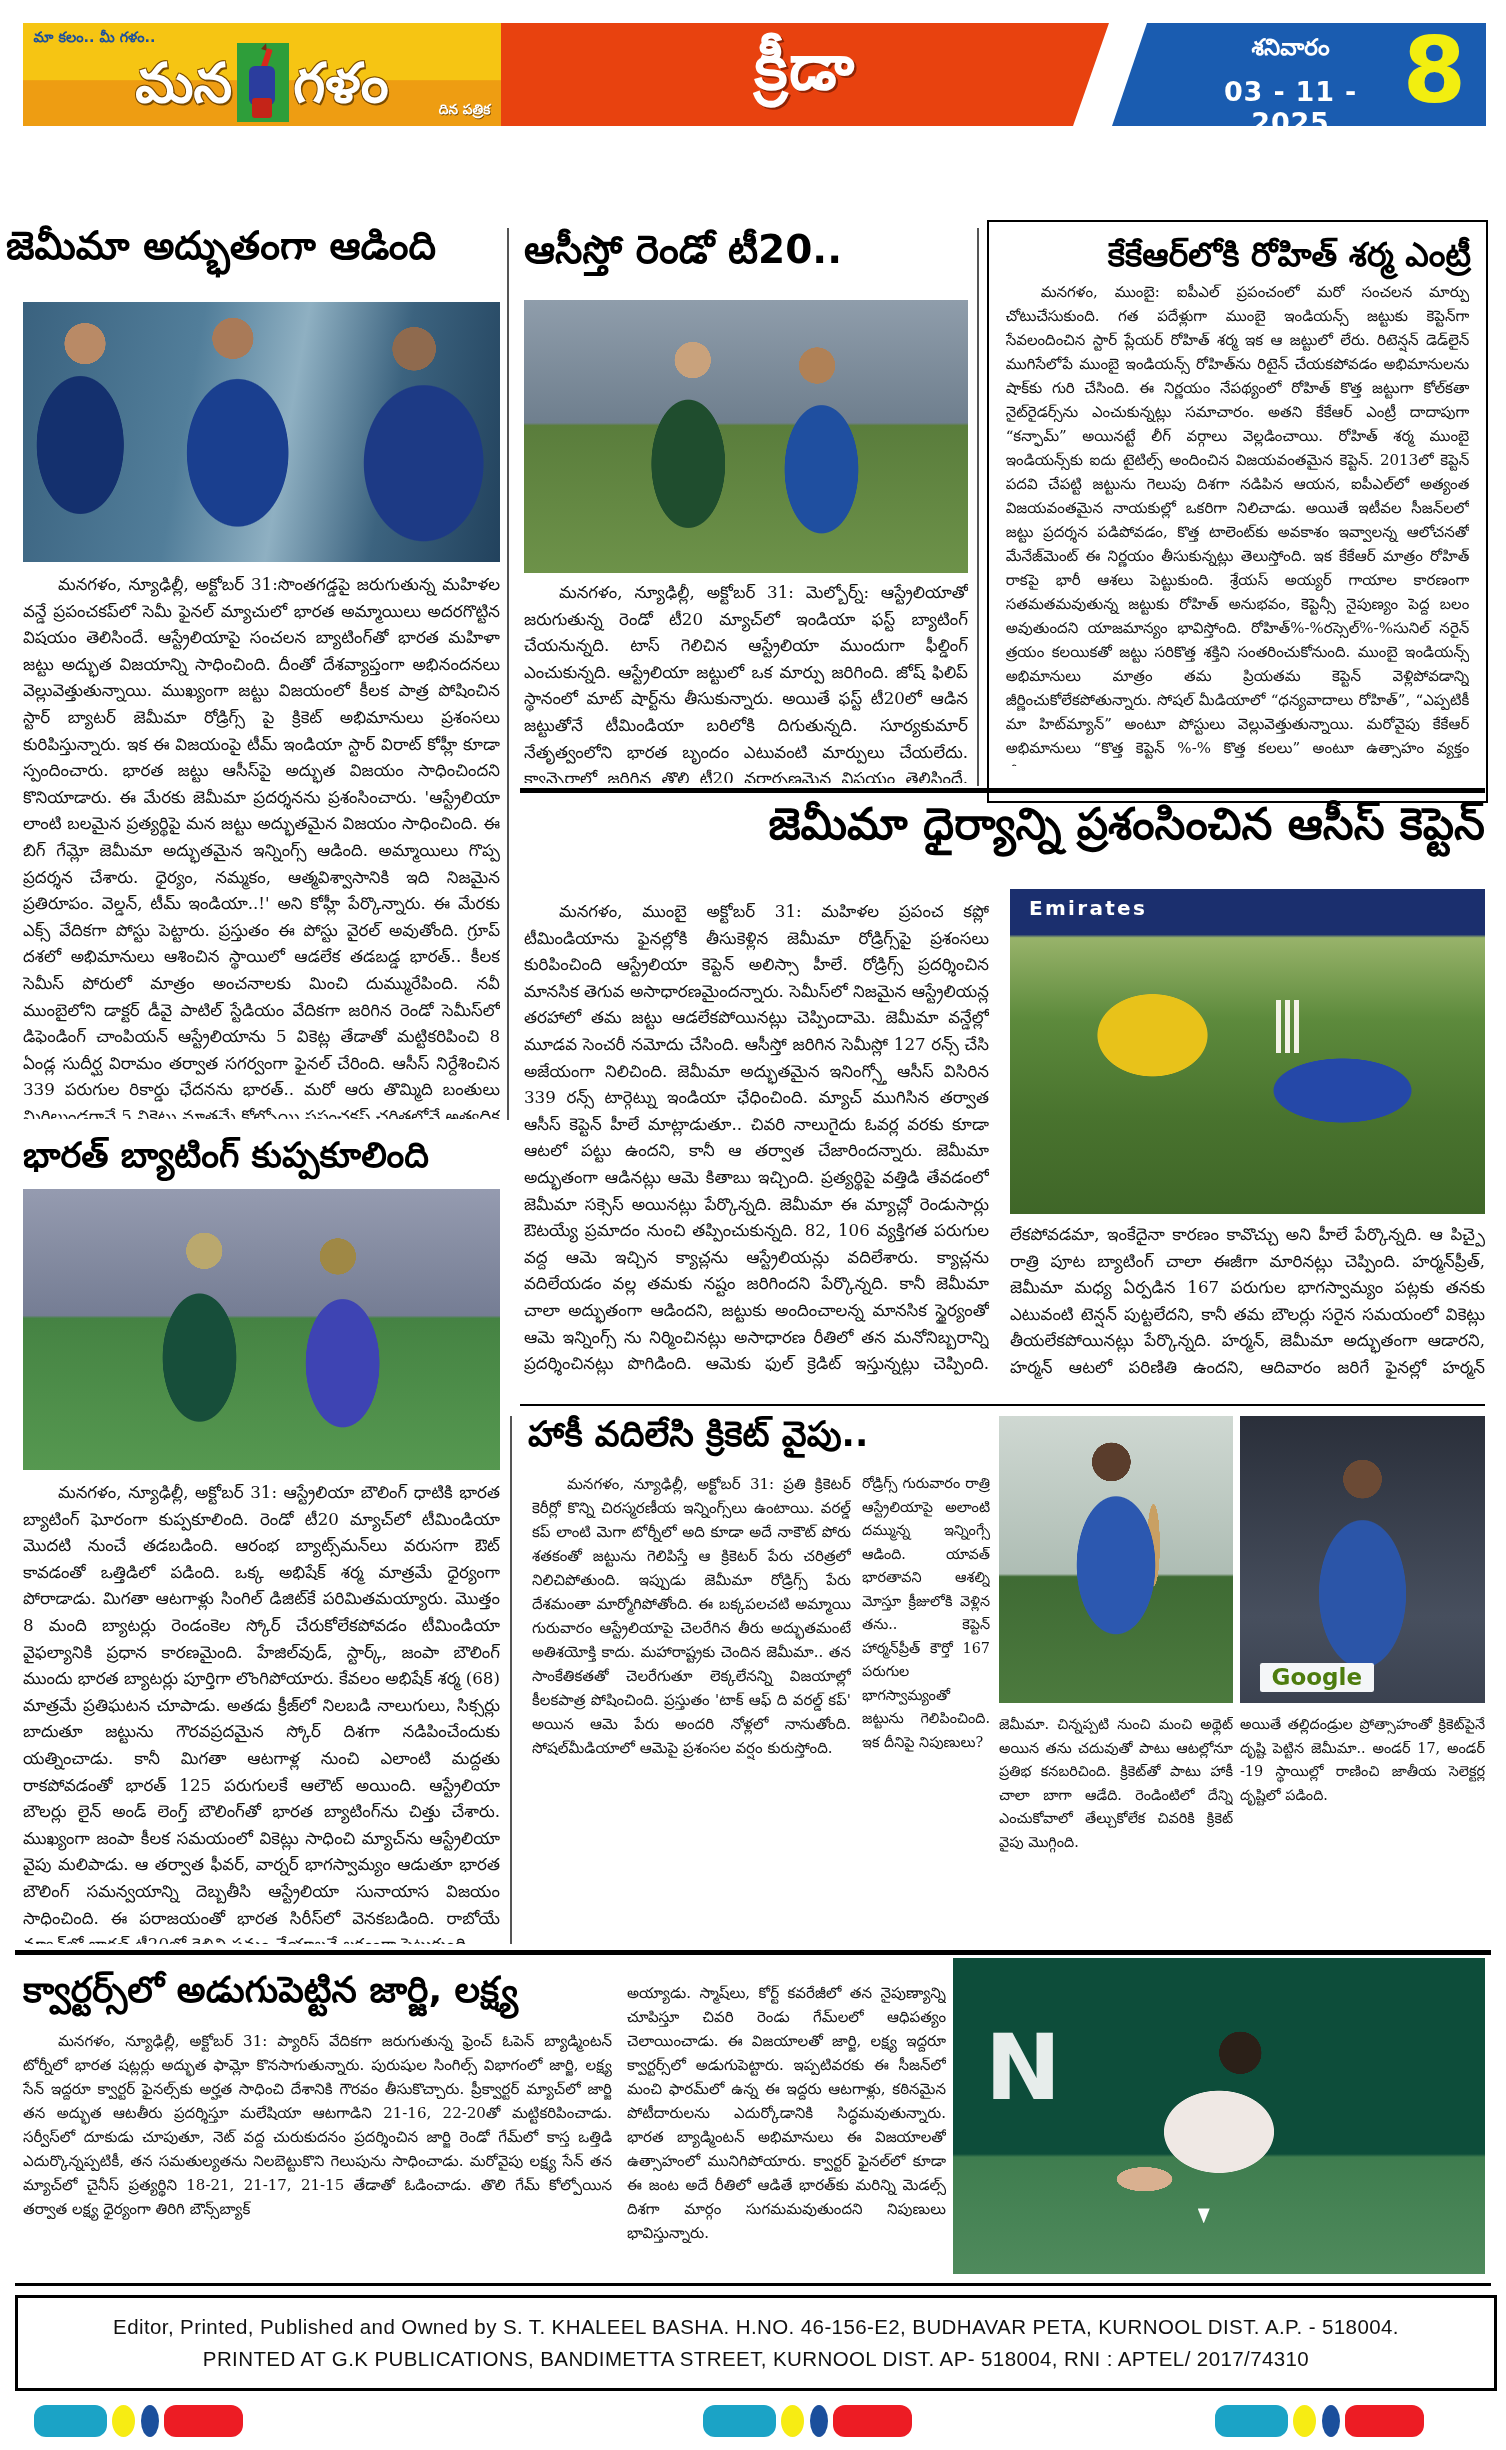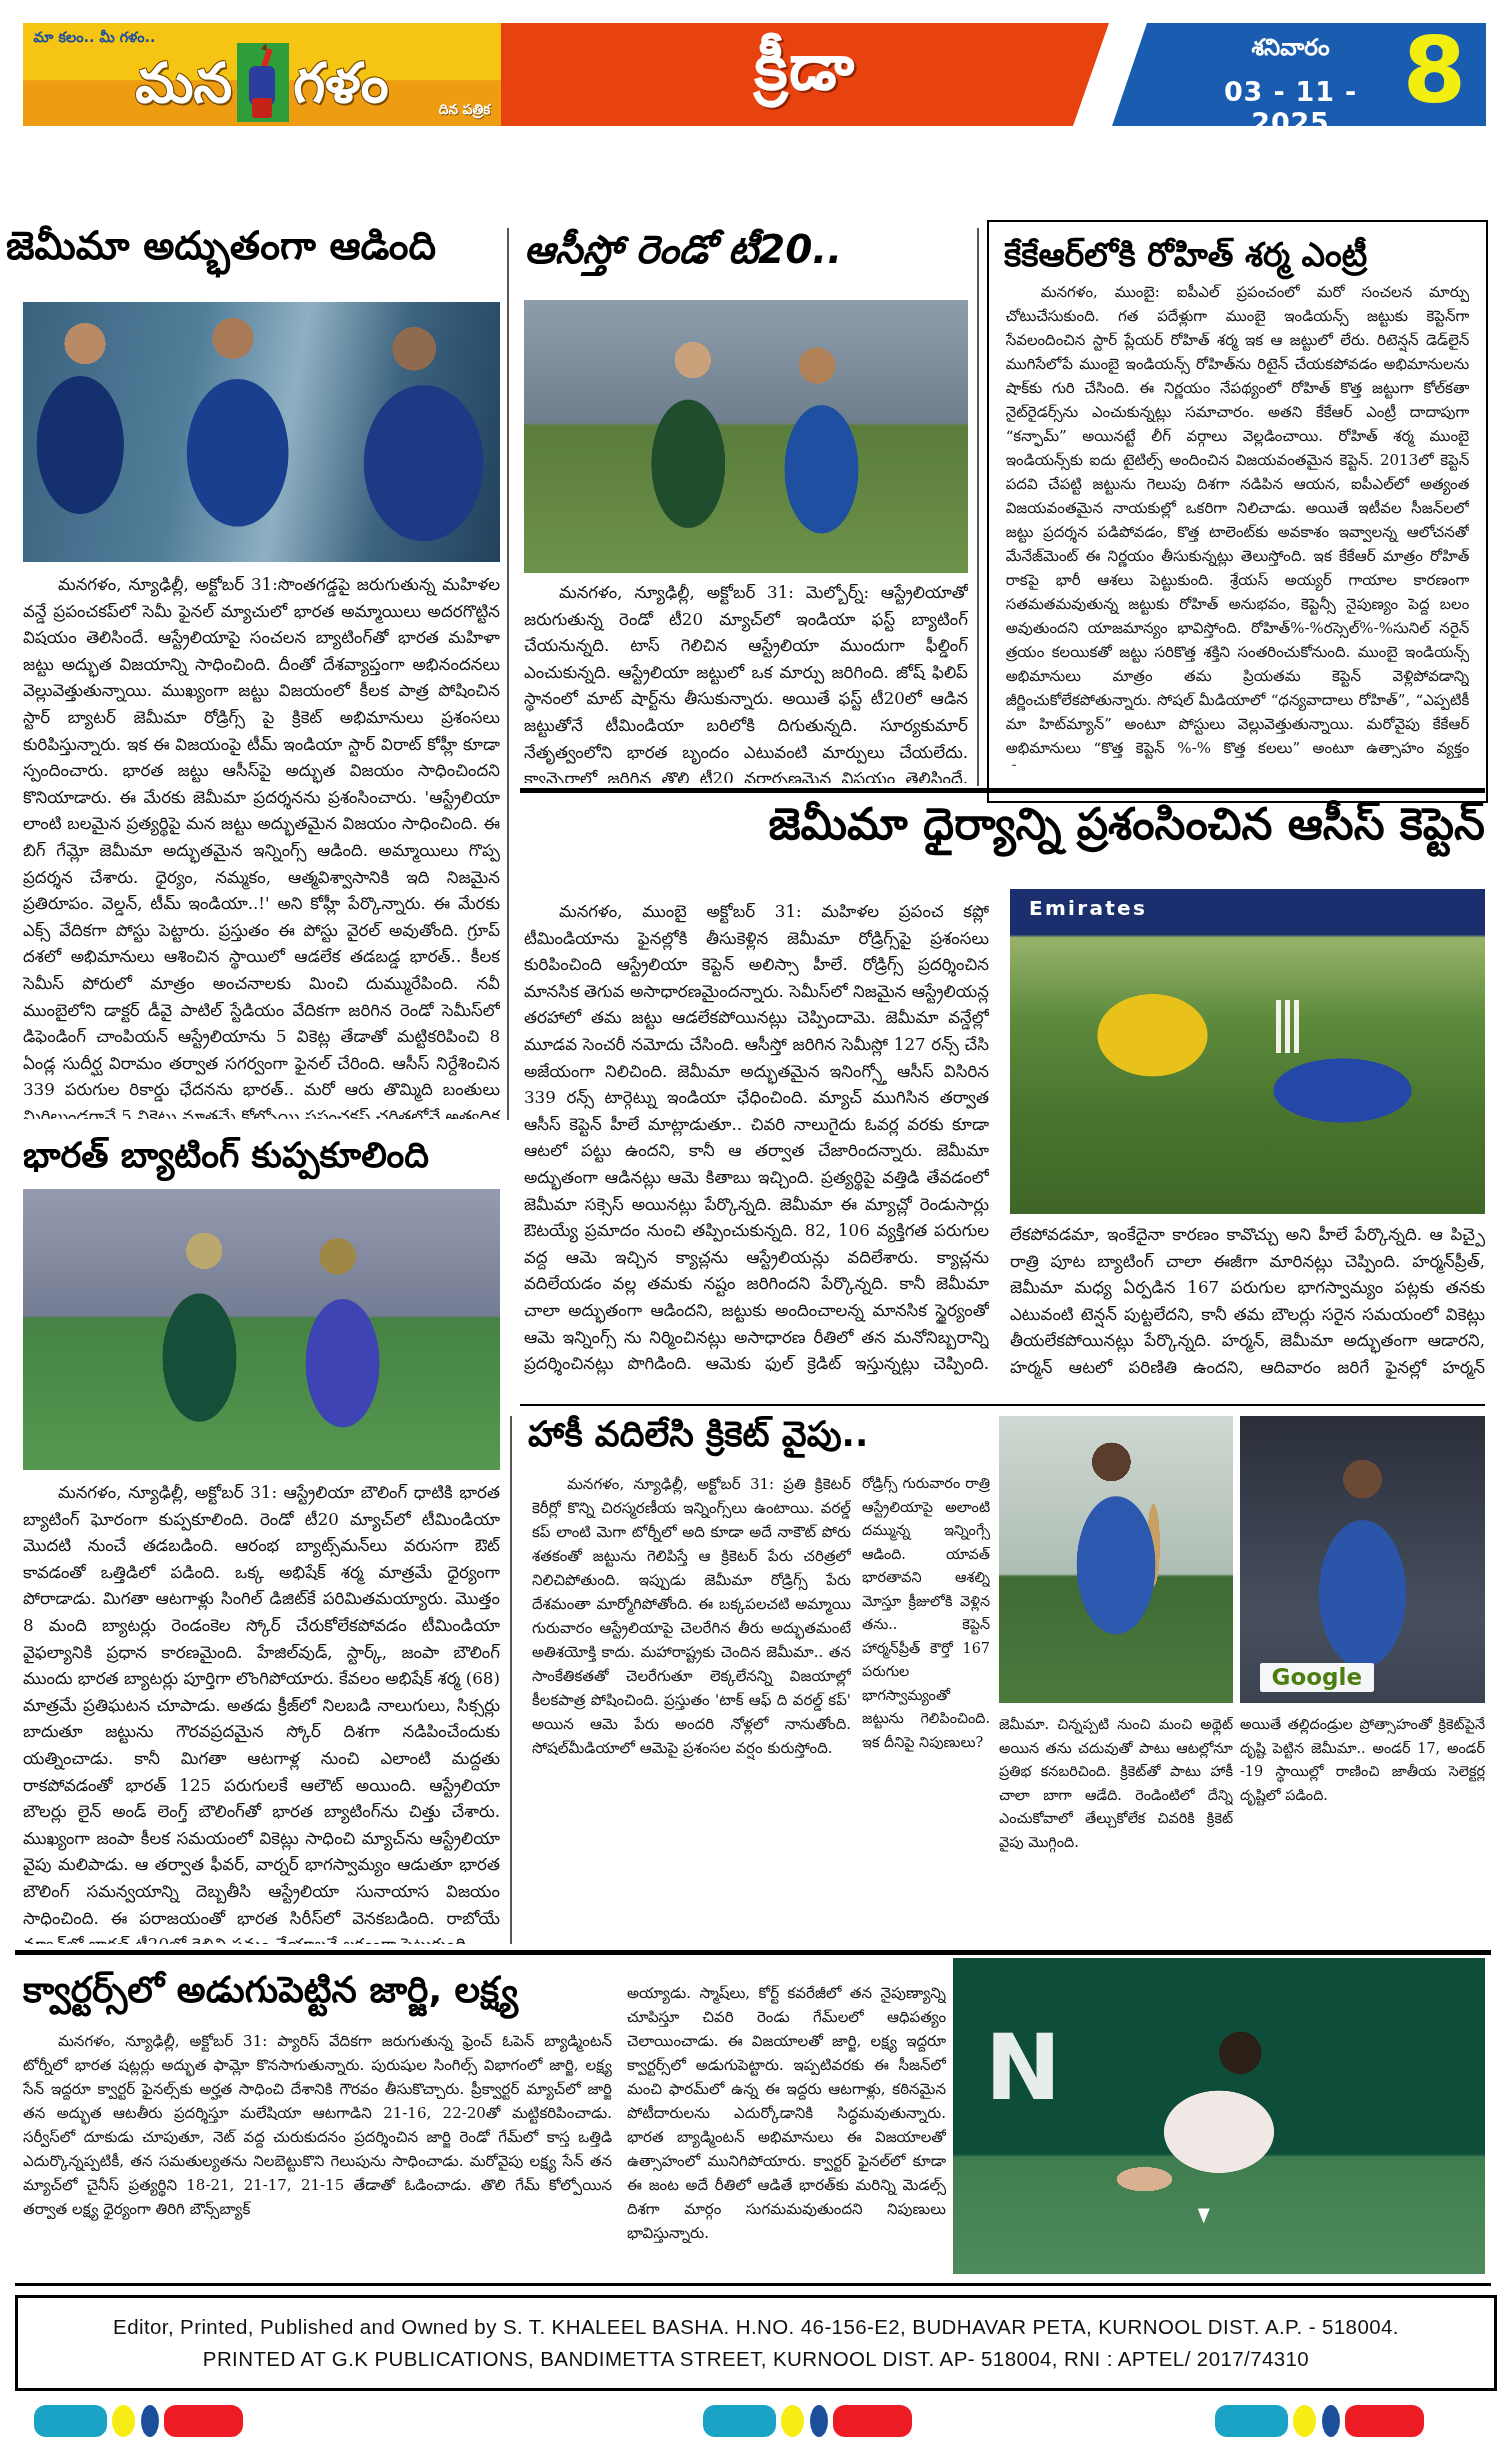--- a/index.html
+++ b/index.html
@@ -134,26 +134,26 @@
   </div>
 
   <div class="abs vline" style="left:507px;top:228px;height:892px;"></div>
   <div class="abs vline" style="left:977px;top:228px;height:558px;"></div>
   <div class="abs vline" style="left:510px;top:1416px;height:528px;"></div>
 
   <div class="abs headline" style="left:6px;top:224px;width:478px;font-size:39px;">జెమీమా అద్భుతంగా ఆడింది</div>
   <div class="photo ph-a1" style="left:23px;top:302px;width:477px;height:260px;"></div>
   <div class="abs body-text clip" style="left:23px;top:571px;width:477px;height:548px;">మనగళం, న్యూఢిల్లీ, అక్టోబర్ 31:సొంతగడ్డపై జరుగుతున్న మహిళల వన్డే ప్రపంచకప్‌లో సెమీ ఫైనల్ మ్యాచులో భారత అమ్మాయిలు అదరగొట్టిన విషయం తెలిసిందే. ఆస్ట్రేలియాపై సంచలన బ్యాటింగ్‌తో భారత మహిళా జట్టు అద్భుత విజయాన్ని సాధించింది. దీంతో దేశవ్యాప్తంగా అభినందనలు వెల్లువెత్తుతున్నాయి. ముఖ్యంగా జట్టు విజయంలో కీలక పాత్ర పోషించిన స్టార్ బ్యాటర్ జెమీమా రోడ్రిగ్స్ పై క్రికెట్ అభిమానులు ప్రశంసలు కురిపిస్తున్నారు. ఇక ఈ విజయంపై టీమ్ ఇండియా స్టార్ విరాట్ కోహ్లీ కూడా స్పందించారు. భారత జట్టు ఆసీస్‌పై అద్భుత విజయం సాధించిందని కొనియాడారు. ఈ మేరకు జెమీమా ప్రదర్శనను ప్రశంసించారు. 'ఆస్ట్రేలియా లాంటి బలమైన ప్రత్యర్థిపై మన జట్టు అద్భుతమైన విజయం సాధించింది. ఈ బిగ్ గేమ్లో జెమీమా అద్భుతమైన ఇన్నింగ్స్ ఆడింది. అమ్మాయిలు గొప్ప ప్రదర్శన చేశారు. ధైర్యం, నమ్మకం, ఆత్మవిశ్వాసానికి ఇది నిజమైన ప్రతిరూపం. వెల్డన్, టీమ్ ఇండియా..!' అని కోహ్లీ పేర్కొన్నారు. ఈ మేరకు ఎక్స్ వేదికగా పోస్టు పెట్టారు. ప్రస్తుతం ఈ పోస్టు వైరల్ అవుతోంది. గ్రూప్ దశలో అభిమానులు ఆశించిన స్థాయిలో ఆడలేక తడబడ్డ భారత్.. కీలక సెమీస్ పోరులో మాత్రం అంచనాలకు మించి దుమ్మురేపింది. నవీ ముంబైలోని డాక్టర్ డీవై పాటిల్ స్టేడియం వేదికగా జరిగిన రెండో సెమీస్‌లో డిఫెండింగ్ చాంపియన్ ఆస్ట్రేలియాను 5 వికెట్ల తేడాతో మట్టికరిపించి 8 ఏండ్ల సుదీర్ఘ విరామం తర్వాత సగర్వంగా ఫైనల్ చేరింది. ఆసీస్ నిర్దేశించిన 339 పరుగుల రికార్డు ఛేదనను భారత్.. మరో ఆరు తొమ్మిది బంతులు మిగిలుండగానే 5 వికెట్లు మాత్రమే కోల్పోయి ప్రపంచకప్ చరిత్రలోనే అత్యధిక ఛేదనను విజయవంతంగా పూర్తిచేసింది. ఛేదనలో జెమీమా రోడ్రిగ్స్ (134 బంతుల్లో 127 నాటౌట్, 14 ఫోర్లు) తన కెరీర్లోనే మరుపురాని శతకంతో చెలరేగి జట్టు విజయంలో కీలక పాత్ర పోషించింది.</div>
 
-  <div class="abs headline" style="left:524px;top:228px;width:444px;font-size:39px;font-style:italic;">ఆసీస్తో రెండో టీ20..</div>
+  <div class="abs headline" style="left:524px;top:228px;width:444px;font-size:39px;">ఆసీస్తో రెండో టీ20..</div>
   <div class="photo ph-a2" style="left:524px;top:300px;width:444px;height:273px;"></div>
   <div class="abs body-text clip" style="left:524px;top:579px;width:444px;height:204px;">మనగళం, న్యూఢిల్లీ, అక్టోబర్ 31: మెల్బోర్న్: ఆస్ట్రేలియాతో జరుగుతున్న రెండో టీ20 మ్యాచ్‌లో ఇండియా ఫస్ట్ బ్యాటింగ్ చేయనున్నది. టాస్ గెలిచిన ఆస్ట్రేలియా ముందుగా ఫీల్డింగ్ ఎంచుకున్నది. ఆస్ట్రేలియా జట్టులో ఒక మార్పు జరిగింది. జోష్ ఫిలిప్ స్థానంలో మాట్ షార్ట్‌ను తీసుకున్నారు. అయితే ఫస్ట్ టీ20లో ఆడిన జట్టుతోనే టీమిండియా బరిలోకి దిగుతున్నది. సూర్యకుమార్ నేతృత్వంలోని భారత బృందం ఎటువంటి మార్పులు చేయలేదు. క్యాన్బెరాలో జరిగిన తొలి టీ20 వర్షార్పణమైన విషయం తెలిసిందే. ఆసీస్, భారత్ మధ్య మొత్తం అయిదు టీ20 మ్యాచ్లు జరగనున్నాయి.</div>
 
   <div class="abs boxed" style="left:987px;top:220px;width:497px;height:579px;">
-    <div class="headline" style="margin:13.7px 15px 4.6px;font-size:33px;text-align:left;">కేకేఆర్‌లోకి రోహిత్ శర్మ ఎంట్రీ</div>
+    <div class="headline" style="margin:13.7px 15px 4.6px;font-size:33px;text-align:right;">కేకేఆర్‌లోకి రోహిత్ శర్మ ఎంట్రీ</div>
     <div class="body-text body-sm clip" style="margin:6px 16.7px;height:486px;">మనగళం,  ముంబై: ఐపీఎల్ ప్రపంచంలో మరో సంచలన మార్పు చోటుచేసుకుంది. గత పదేళ్లుగా ముంబై ఇండియన్స్ జట్టుకు కెప్టెన్‌గా సేవలందించిన స్టార్ ప్లేయర్ రోహిత్ శర్మ ఇక ఆ జట్టులో లేరు. రిటెన్షన్ డెడ్‌లైన్ ముగిసేలోపే ముంబై ఇండియన్స్ రోహిత్‌ను రిటైన్ చేయకపోవడం అభిమానులను షాక్‌కు గురి చేసింది. ఈ నిర్ణయం నేపథ్యంలో రోహిత్ కొత్త జట్టుగా కోల్‌కతా నైట్‌రైడర్స్‌ను ఎంచుకున్నట్లు సమాచారం. అతని కేకేఆర్ ఎంట్రీ దాదాపుగా “కన్ఫామ్” అయినట్టే లీగ్ వర్గాలు వెల్లడించాయి. రోహిత్ శర్మ ముంబై ఇండియన్స్‌కు ఐదు టైటిల్స్ అందించిన విజయవంతమైన కెప్టెన్. 2013లో కెప్టెన్ పదవి చేపట్టి జట్టును గెలుపు దిశగా నడిపిన ఆయన, ఐపీఎల్‌లో అత్యంత విజయవంతమైన నాయకుల్లో ఒకరిగా నిలిచాడు. అయితే ఇటీవల సీజన్‌లలో జట్టు ప్రదర్శన పడిపోవడం, కొత్త టాలెంట్‌కు అవకాశం ఇవ్వాలన్న ఆలోచనతో మేనేజ్‌మెంట్ ఈ నిర్ణయం తీసుకున్నట్లు తెలుస్తోంది. ఇక కేకేఆర్ మాత్రం రోహిత్ రాకపై భారీ ఆశలు పెట్టుకుంది. శ్రేయస్ అయ్యర్ గాయాల కారణంగా సతమతమవుతున్న జట్టుకు రోహిత్ అనుభవం, కెప్టెన్సీ నైపుణ్యం పెద్ద బలం అవుతుందని యాజమాన్యం భావిస్తోంది. రోహిత్%-%రస్సెల్%-%సునిల్ నరైన్ త్రయం కలయికతో జట్టు సరికొత్త శక్తిని సంతరించుకోనుంది. ముంబై ఇండియన్స్ అభిమానులు మాత్రం తమ ప్రియతమ కెప్టెన్ వెళ్లిపోవడాన్ని జీర్ణించుకోలేకపోతున్నారు. సోషల్ మీడియాలో “ధన్యవాదాలు రోహిత్”, “ఎప్పటికీ మా హిట్‌మ్యాన్” అంటూ పోస్టులు వెల్లువెత్తుతున్నాయి. మరోవైపు కేకేఆర్ అభిమానులు “కొత్త కెప్టెన్ %-% కొత్త కలలు” అంటూ ఉత్సాహం వ్యక్తం చేస్తున్నారు.</div>
   </div>
 
   <div class="abs hline" style="left:520px;top:788px;width:965px;height:4.6px;"></div>
   <div class="abs headline" style="left:520px;top:799px;width:965px;font-size:44px;text-align:right;">జెమీమా ధైర్యాన్ని ప్రశంసించిన ఆసీస్ కెప్టెన్</div>
   <div class="abs body-text clip" style="left:524px;top:898px;width:465px;height:480px;">మనగళం,  ముంబై అక్టోబర్ 31: మహిళల ప్రపంచ కప్లో టీమిండియాను ఫైనల్లోకి తీసుకెళ్లిన జెమీమా రోడ్రిగ్స్‌పై ప్రశంసలు కురిపించింది ఆస్ట్రేలియా కెప్టెన్ అలిస్సా హీలే. రోడ్రిగ్స్ ప్రదర్శించిన మానసిక తెగువ అసాధారణమైందన్నారు. సెమీస్‌లో నిజమైన ఆస్ట్రేలియన్ల తరహాలో తమ జట్టు ఆడలేకపోయినట్లు చెప్పిందామె. జెమీమా వన్డేల్లో మూడవ సెంచరీ నమోదు చేసింది. ఆసీస్తో జరిగిన సెమీస్లో 127 రన్స్ చేసి అజేయంగా నిలిచింది. జెమీమా అద్భుతమైన ఇనింగ్స్తో ఆసీస్ విసిరిన 339 రన్స్ టార్గెట్ను ఇండియా ఛేధించింది. మ్యాచ్ ముగిసిన తర్వాత ఆసీస్ కెప్టెన్ హీలే మాట్లాడుతూ.. చివరి నాలుగైదు ఓవర్ల వరకు కూడా ఆటలో పట్టు ఉందని, కానీ ఆ తర్వాత చేజారిందన్నారు. జెమీమా అద్భుతంగా ఆడినట్లు ఆమె కితాబు ఇచ్చింది. ప్రత్యర్థిపై వత్తిడి తేవడంలో జెమీమా సక్సెస్ అయినట్లు పేర్కొన్నది. జెమీమా ఈ మ్యాచ్లో రెండుసార్లు ఔటయ్యే ప్రమాదం నుంచి తప్పించుకున్నది. 82, 106 వ్యక్తిగత పరుగుల వద్ద ఆమె ఇచ్చిన క్యాచ్లను ఆస్ట్రేలియన్లు వదిలేశారు. క్యాచ్లను వదిలేయడం వల్ల తమకు నష్టం జరిగిందని పేర్కొన్నది. కానీ జెమీమా చాలా అద్భుతంగా ఆడిందని, జట్టుకు అందించాలన్న మానసిక స్థైర్యంతో ఆమె ఇన్నింగ్స్ ను నిర్మించినట్లు అసాధారణ రీతిలో తన మనోనిబ్బరాన్ని ప్రదర్శించినట్లు పొగిడింది. ఆమెకు ఫుల్ క్రెడిట్ ఇస్తున్నట్లు చెప్పింది. సెమీఫైనల్‌లో బౌలర్లు రాణించక</div>
   <div class="photo ph-mid" style="left:1010px;top:889px;width:475px;height:325px;">
     <span class="board board-emirates">Emirates</span>
     <span class="stumps"></span>
   </div>

